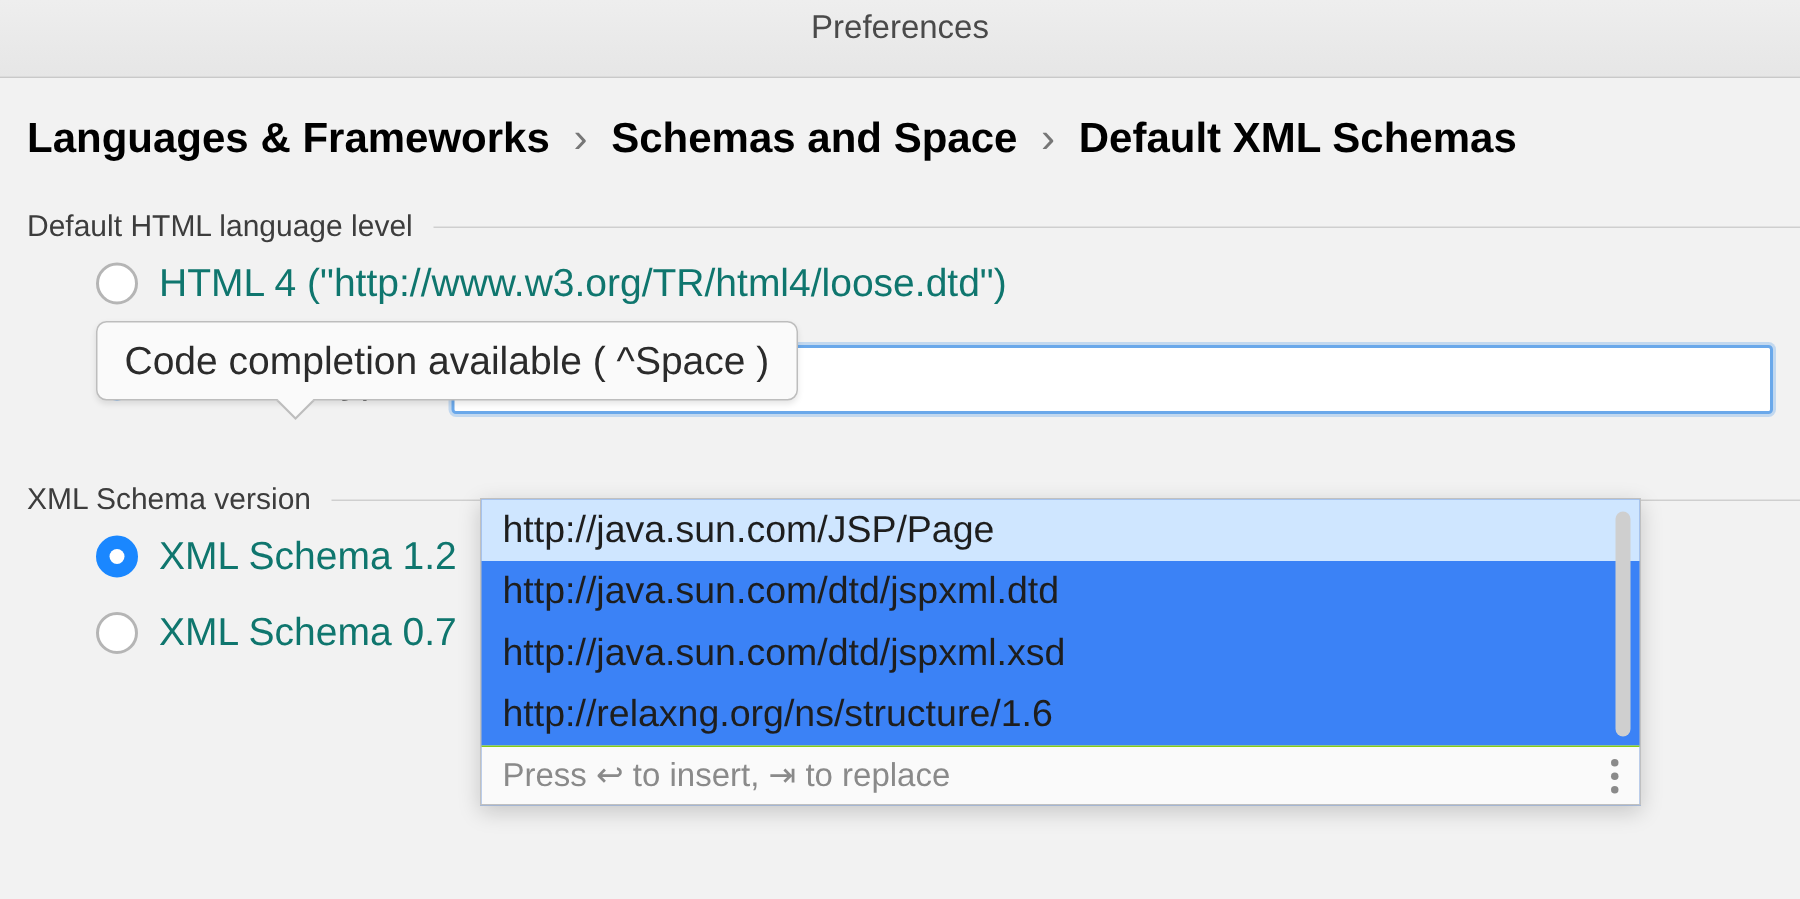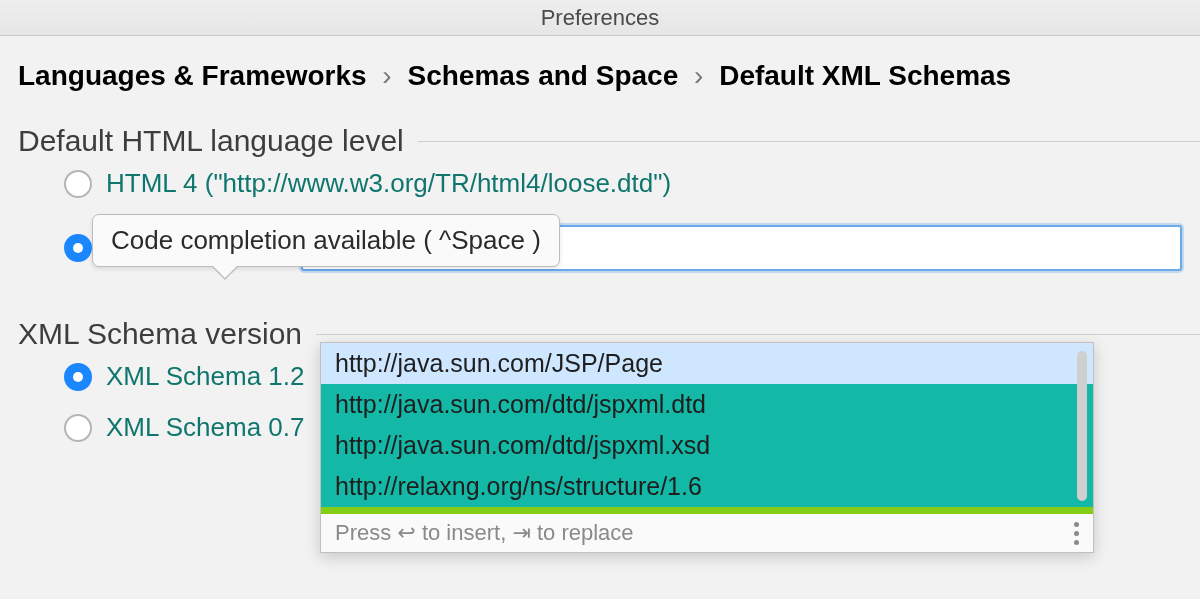--- a/index.html
+++ b/index.html
@@ -10,21 +10,21 @@
     background: #f2f2f2;
     font-family: -apple-system, "Helvetica Neue", Arial, sans-serif;
     font-size: 26px;
     color: #1e1e1e;
     overflow: hidden;
     position: relative;
   }
 
   
   .titlebar {
-    height: 36px;
+    height: 52px;
     line-height: 36px;
     text-align: center;
     background: linear-gradient(#eeeeee, #e6e6e6);
     border-bottom: 1px solid #c9c9c9;
     font-size: 22px;
     color: #4a4a4a;
   }
 
   
   .breadcrumb {
@@ -41,21 +41,21 @@
 
   
   .group {
     margin: 20px 0 0 0;
   }
   .group-header {
     display: flex;
     align-items: center;
     padding: 0 0 0 18px;
     color: #3d3d3d;
-    font-size: 30px;
+    font-size: 20px;
   }
   .group-header .line {
     flex: 1;
     height: 1px;
     background: #cfcfcf;
     margin-left: 14px;
   }
 
   
   .radio-row {
@@ -102,21 +102,21 @@
     border-radius: 3px;
     background: #fff;
     box-shadow: 0 0 0 2px rgba(106,168,234,0.35);
     padding: 0 10px;
     font-size: 24px;
   }
 
   
   .tooltip {
     position: absolute;
-    left: 92px; top: 214px;
+    left: 64px; top: 214px;
     background: #fafafa;
     border: 1px solid #bdbdbd;
     border-radius: 7px;
     padding: 10px 18px;
     font-size: 26px;
     color: #2b2b2b;
     box-shadow: 0 2px 4px rgba(0,0,0,0.1);
   }
   .tooltip::after {
     content: "";
@@ -135,44 +135,44 @@
     bottom: -14px;
     width: 0; height: 0;
     border-left: 13px solid transparent;
     border-right: 13px solid transparent;
     border-top: 13px solid #bdbdbd;
   }
 
   
   .completion {
     position: absolute;
-    left: 320px; top: 342px;
+    left: 320px; top: 332px;
     width: 774px;
-    background: #14b8a6;
+    background: #3b82f6;
     border: 1px solid #c0c0c0;
     box-shadow: 0 4px 14px rgba(0,0,0,0.18);
     font-size: 25px;
   }
   .completion-item {
     padding: 6px 14px;
     color: #1e1e1e;
     white-space: nowrap;
   }
   .completion-item.selected {
     background: #cfe6ff;
   }
   .completion-footer {
     display: flex;
     align-items: center;
     justify-content: space-between;
     padding: 6px 14px;
     color: #8a8a8a;
     font-size: 22px;
     background: #fafafa;
-    border-top: 7px solid #84cc16;
+    border-top: 1px solid #84cc16;
   }
   .completion-scrollbar {
     position: absolute;
     right: 6px; top: 8px;
     width: 10px; height: 150px;
     background: #cfcfcf;
     border-radius: 5px;
   }
   .dots {
     display: flex; flex-direction: column; gap: 4px;

